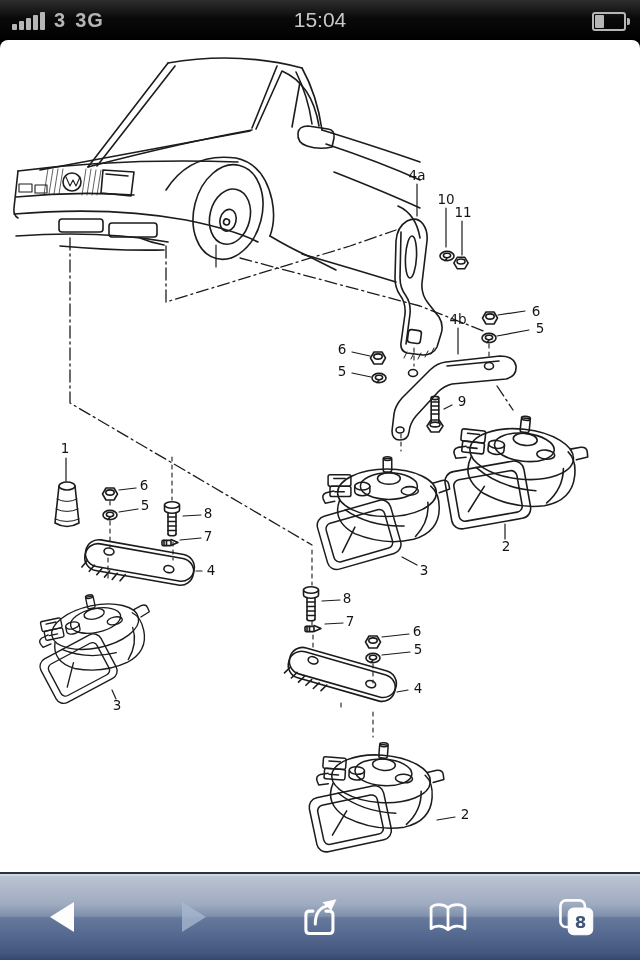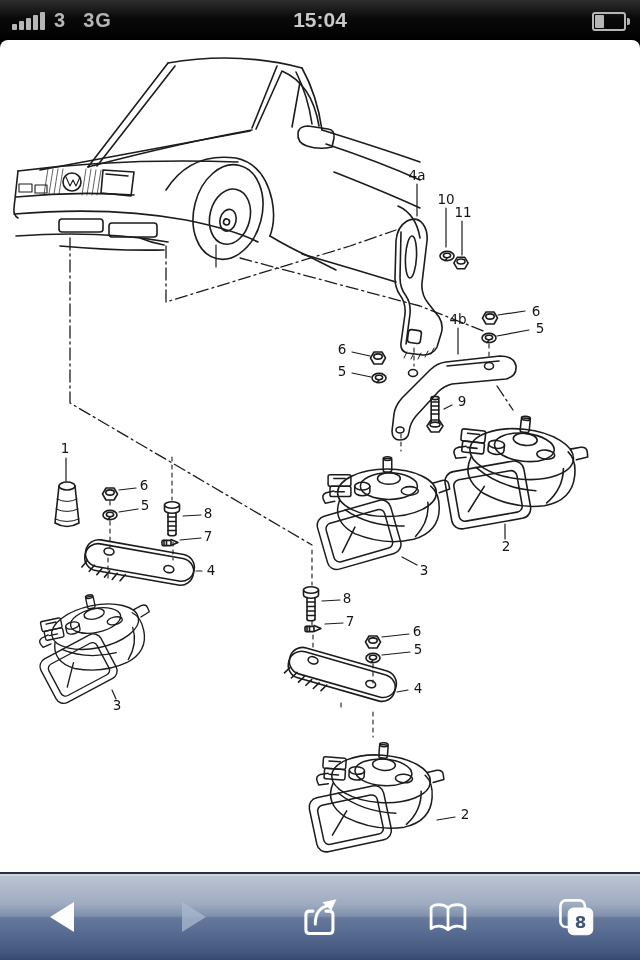--- a/index.html
+++ b/index.html
@@ -5,23 +5,23 @@
   html,body{margin:0;padding:0;}
   body{width:640px;height:960px;background:#000;position:relative;overflow:hidden;
        font-family:"Liberation Sans",sans-serif;}
   
   .statusbar{position:absolute;top:0;left:0;width:640px;height:40px;
     background:linear-gradient(180deg,#2e2e2e 0%,#0a0a0a 45%,#000 100%);z-index:5;}
   .sb-left{position:absolute;left:12px;top:0;height:40px;display:flex;align-items:center;gap:9px;}
   .sig{display:flex;align-items:flex-end;gap:2px;height:20px;}
   .sig i{display:block;width:5px;background:#b6b6b6;border-radius:1px;}
   .carrier,.network{color:#b6b6b6;font-weight:bold;font-size:20px;letter-spacing:1px;}
-  .network{margin-left:8px;}
+  .network{margin-left:0;}
   .sb-time{position:absolute;left:0;right:0;top:0;height:33px;line-height:40px;text-align:center;
-    color:#c9c9c9;font-weight:bold;font-size:21px;}
+    color:#c9c9c9;font-weight:normal;font-size:21px;}
   .sb-batt{position:absolute;right:10px;top:12px;display:flex;align-items:center;}
   .batt-body{width:30px;height:15px;border:2px solid #b6b6b6;border-radius:3px;position:relative;}
   .batt-fill{position:absolute;left:1px;top:1px;bottom:1px;width:9px;background:#b6b6b6;border-radius:1px;}
   .batt-nub{width:3px;height:7px;background:#b6b6b6;border-radius:0 2px 2px 0;margin-left:1px;}
   
   .content{position:absolute;top:40px;left:0;width:640px;height:832px;background:#fff;
     border-radius:8px 8px 0 0;z-index:2;}
   
   .toolbar{position:absolute;top:872px;left:0;width:640px;height:88px;box-sizing:border-box;
     background:linear-gradient(180deg,#bcc5d3 0%,#9fabc0 35%,#7e90ac 49%,#66789b 51%,#566a91 70%,#43567e 92%,#36476e 100%);

